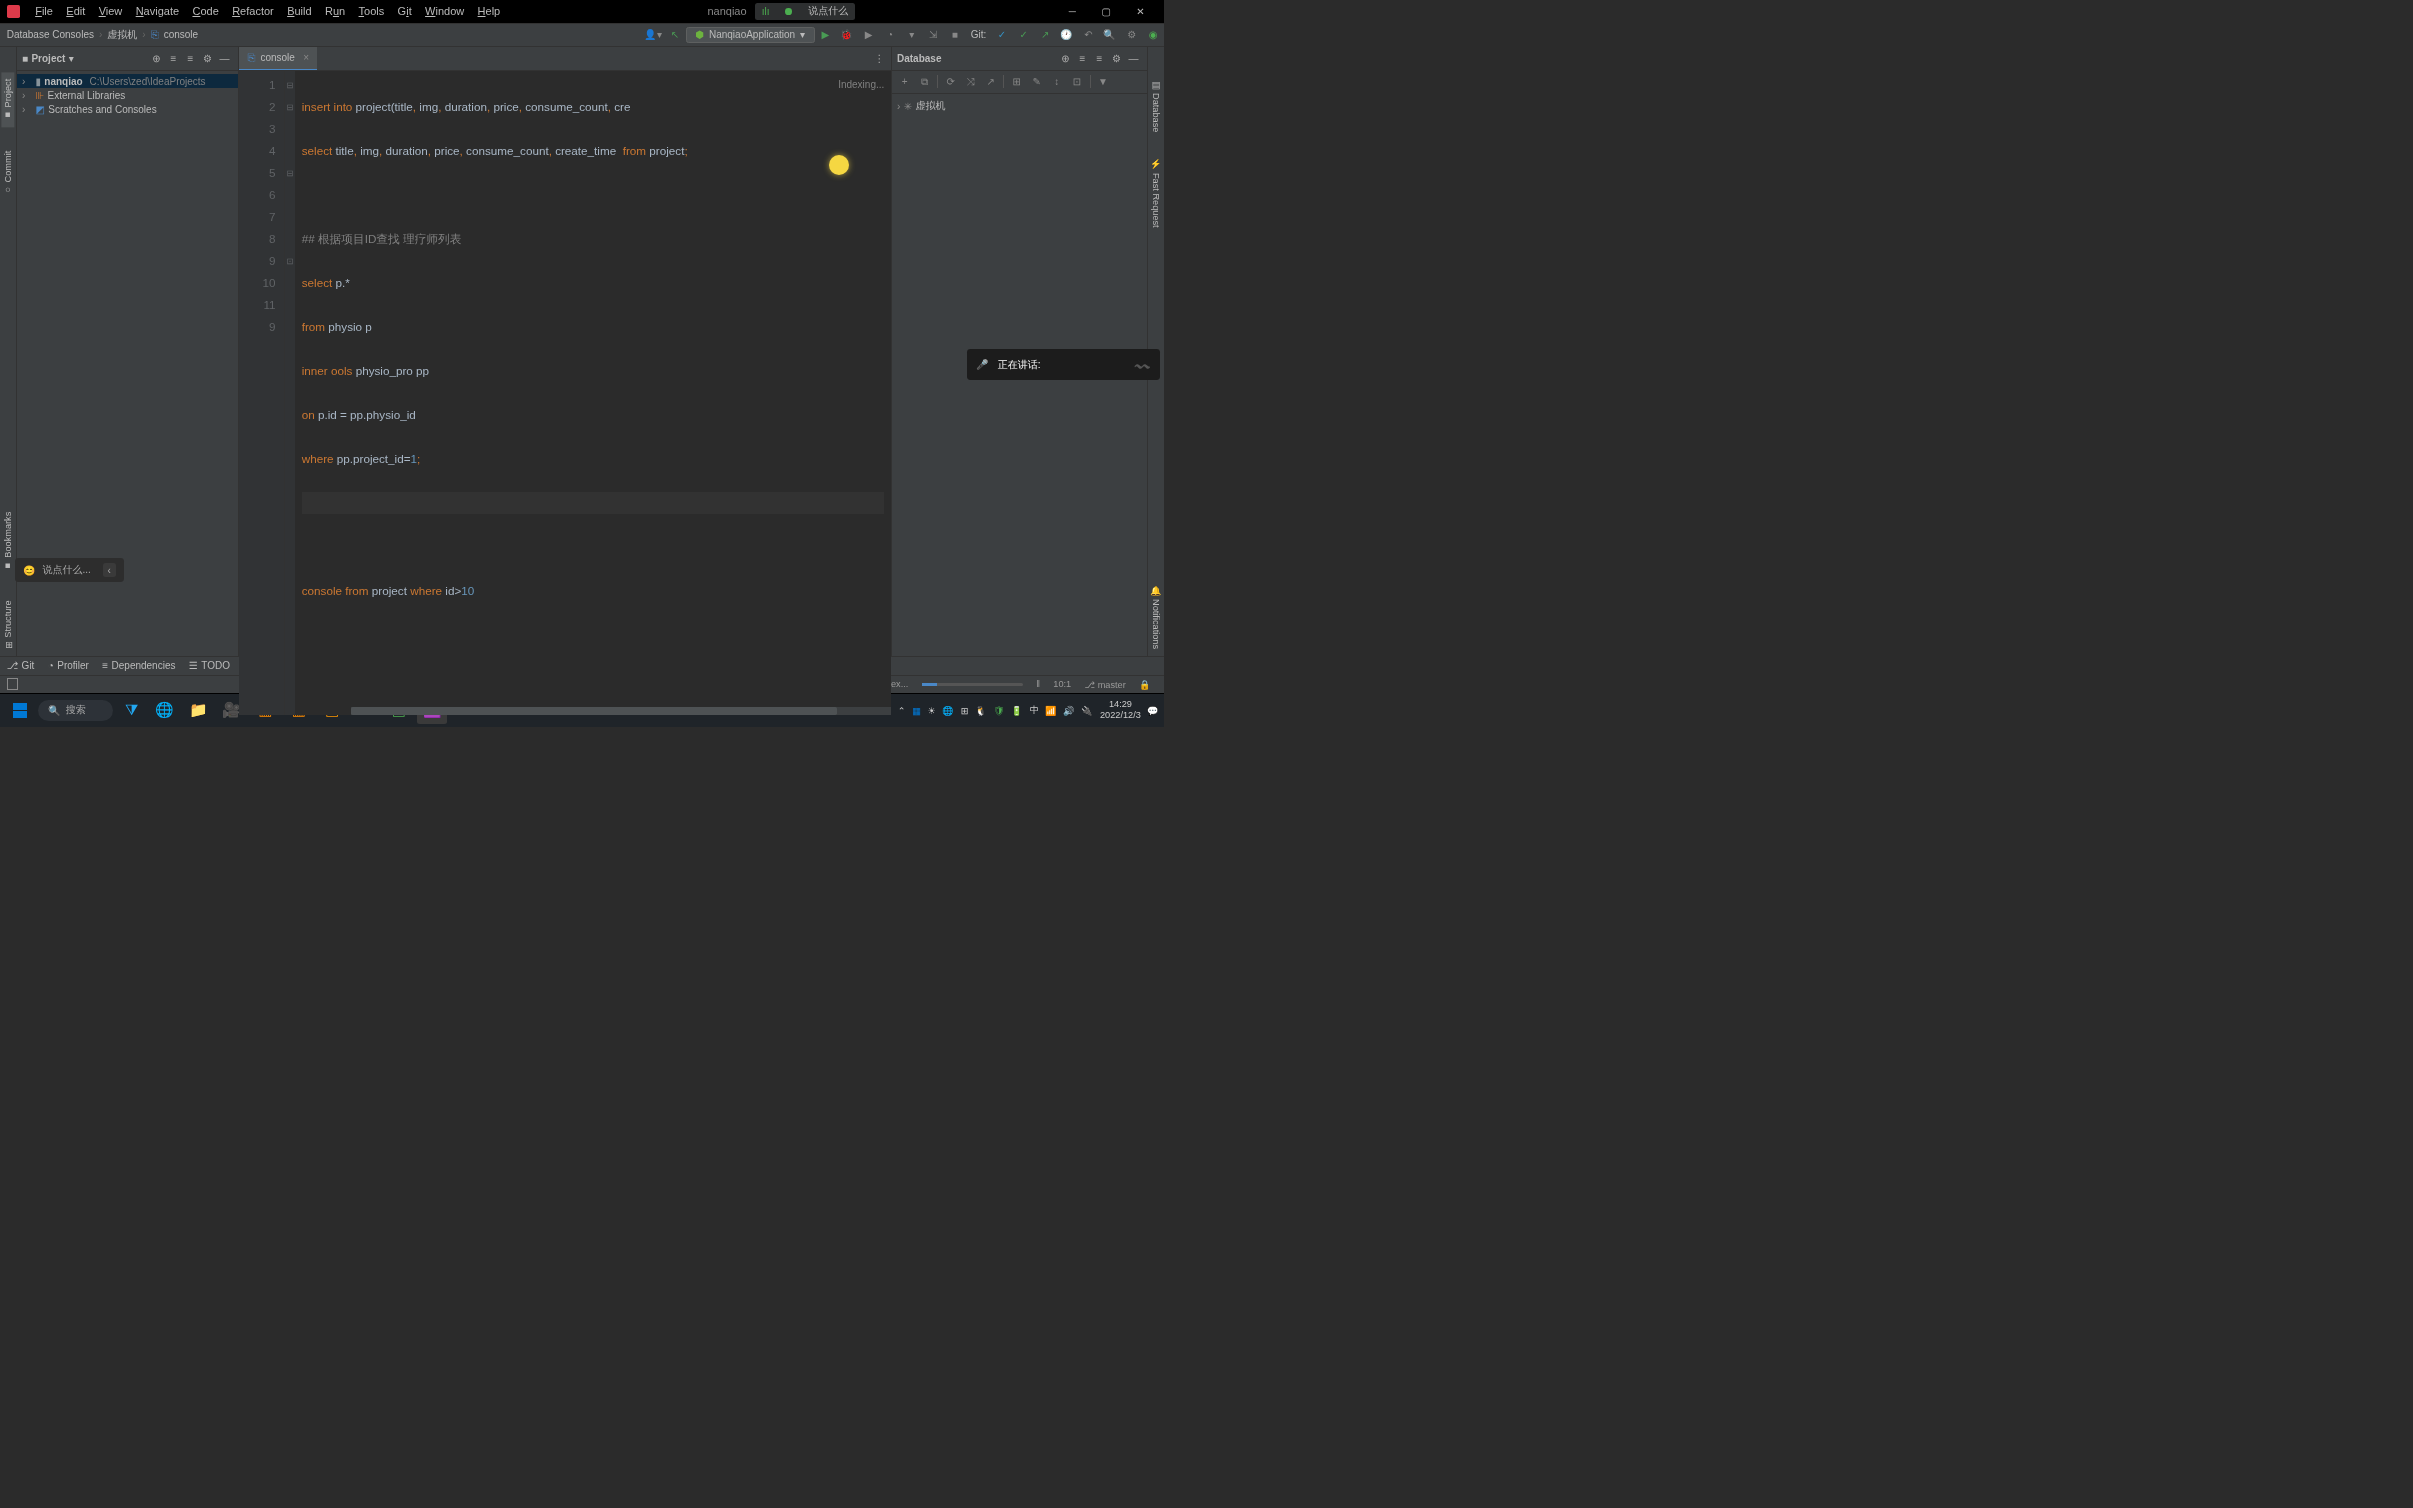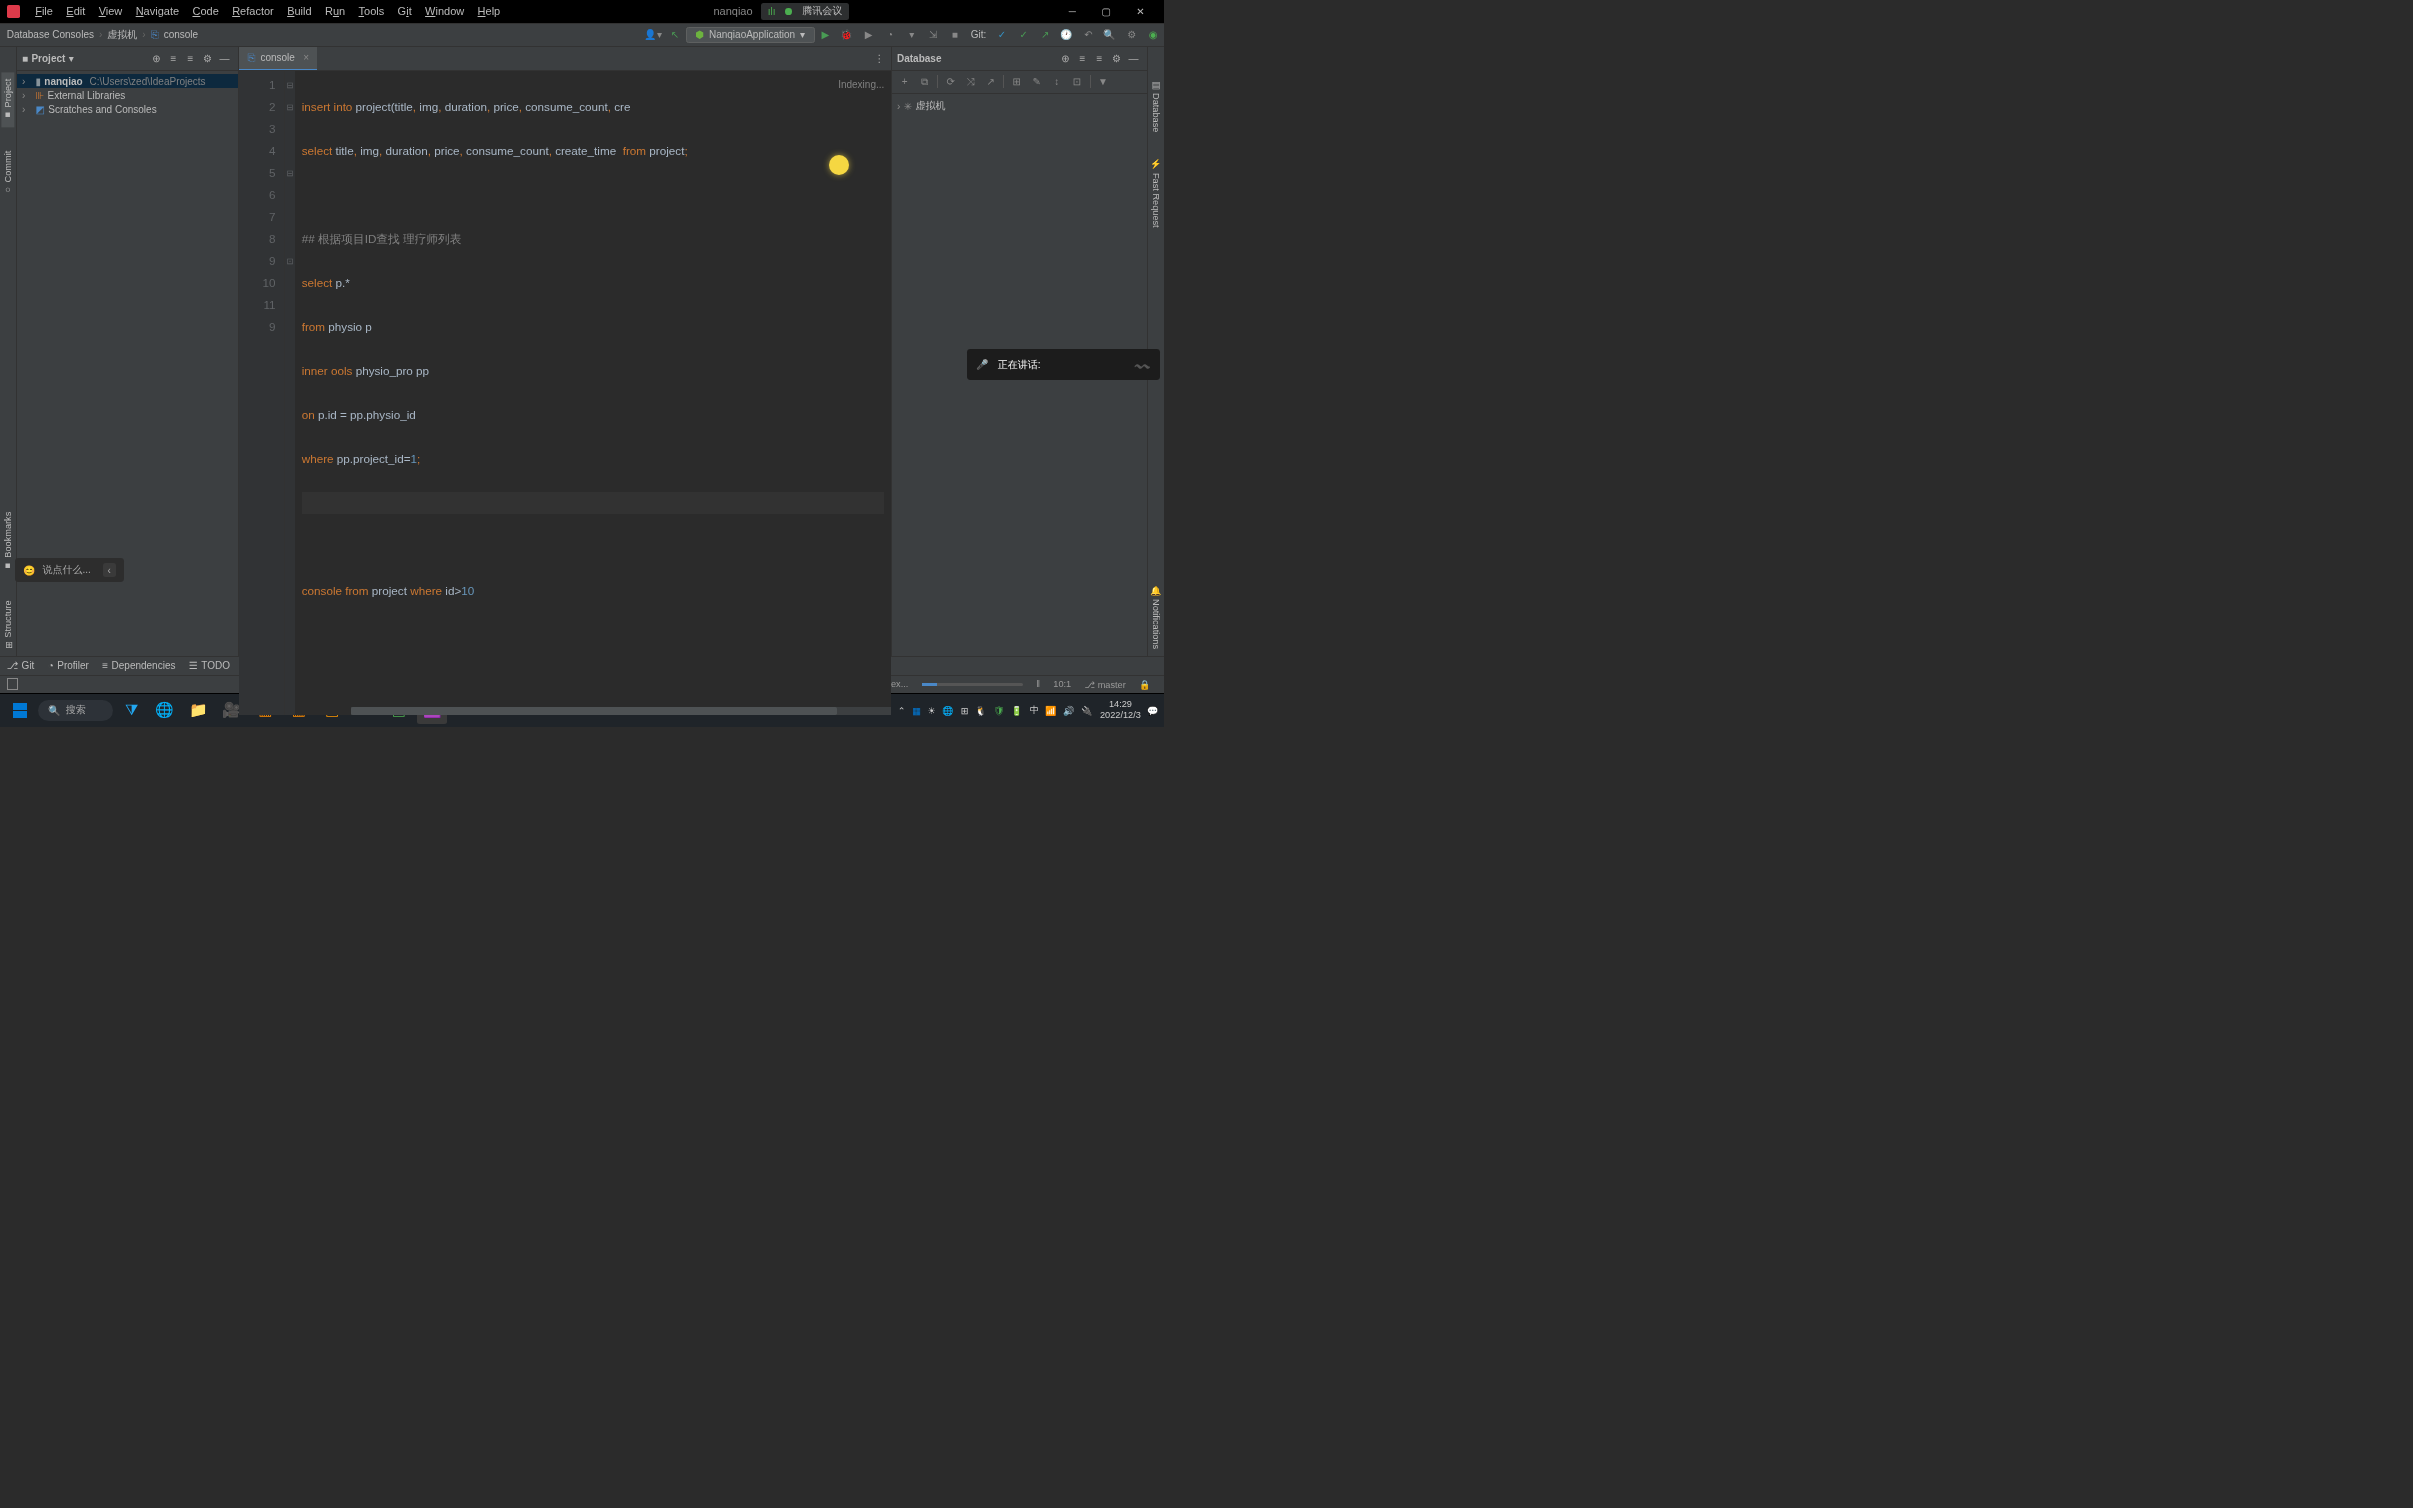--- a/index.html
+++ b/index.html
@@ -4,21 +4,21 @@
 <style>
 * { margin: 0; padding: 0; box-sizing: border-box; font-family: "Segoe UI", sans-serif; }
 body { background: #2b2b2b; color: #bbbbbb; font-size: 10px; overflow: hidden; width: 1164px; height: 727px; }
 
 .menubar { height: 23.5px; background: #000000; display: flex; align-items: center; padding: 0 6.7px; border-bottom: 0.8px solid #323232; }
 .menubar .logo { width: 13.4px; height: 13.4px; margin-right: 8.4px; background: #dd3a4a; border-radius: 1.7px; }
 .menubar .menu-item { padding: 0 6.7px; color: #bbbbbb; cursor: pointer; font-size: 11px; }
 .menubar .menu-item u { text-decoration: underline; }
 .menubar .spacer { flex: 1; }
 .menubar .project-name { color: #888; margin-right: 8.4px; font-size: 11px; }
-.menubar .meeting-badge { background: #2d2f30; padding: 1.7px 6.7px; border-radius: 2.5px; display: flex; align-items: center; gap: 10px; font-size: 10px; }
+.menubar .meeting-badge { background: #2d2f30; padding: 1.7px 6.7px; border-radius: 2.5px; display: flex; align-items: center; gap: 16px; font-size: 10px; }
 .menubar .meeting-badge .green-dot { width: 6.7px; height: 6.7px; background: #4caf50; border-radius: 50%; }
 .menubar .meeting-badge .bars { color: #4caf50; }
 .window-controls { display: flex; gap: 0; margin-left: auto; }
 .window-controls .btn { width: 34px; height: 20px; display: flex; align-items: center; justify-content: center; color: #bbb; cursor: pointer; }
 
 .toolbar { height: 23.5px; background: #3c3f41; display: flex; align-items: center; border-bottom: 0.8px solid #323232; }
 .breadcrumb { display: flex; align-items: center; padding-left: 6.7px; gap: 5px; font-size: 10px; }
 .breadcrumb .sep { color: #666; }
 .breadcrumb .file-icon { color: #4a88c7; }
 .toolbar .spacer { flex: 1; }
@@ -133,21 +133,21 @@
   <div class="menu-item">R<u>u</u>n</div>
   <div class="menu-item"><u>T</u>ools</div>
   <div class="menu-item">G<u>i</u>t</div>
   <div class="menu-item"><u>W</u>indow</div>
   <div class="menu-item"><u>H</u>elp</div>
   <div class="spacer"></div>
   <div class="project-name">nanqiao</div>
   <div class="meeting-badge">
     <span class="bars">ılı</span>
     <span class="green-dot"></span>
-    <span>腾讯会议</span>
+    <span>说点什么</span>
   </div>
   <div class="spacer"></div>
   <div class="window-controls">
     <div class="btn">─</div>
     <div class="btn">▢</div>
     <div class="btn">✕</div>
   </div>
 </div>
 
 <div class="toolbar">

